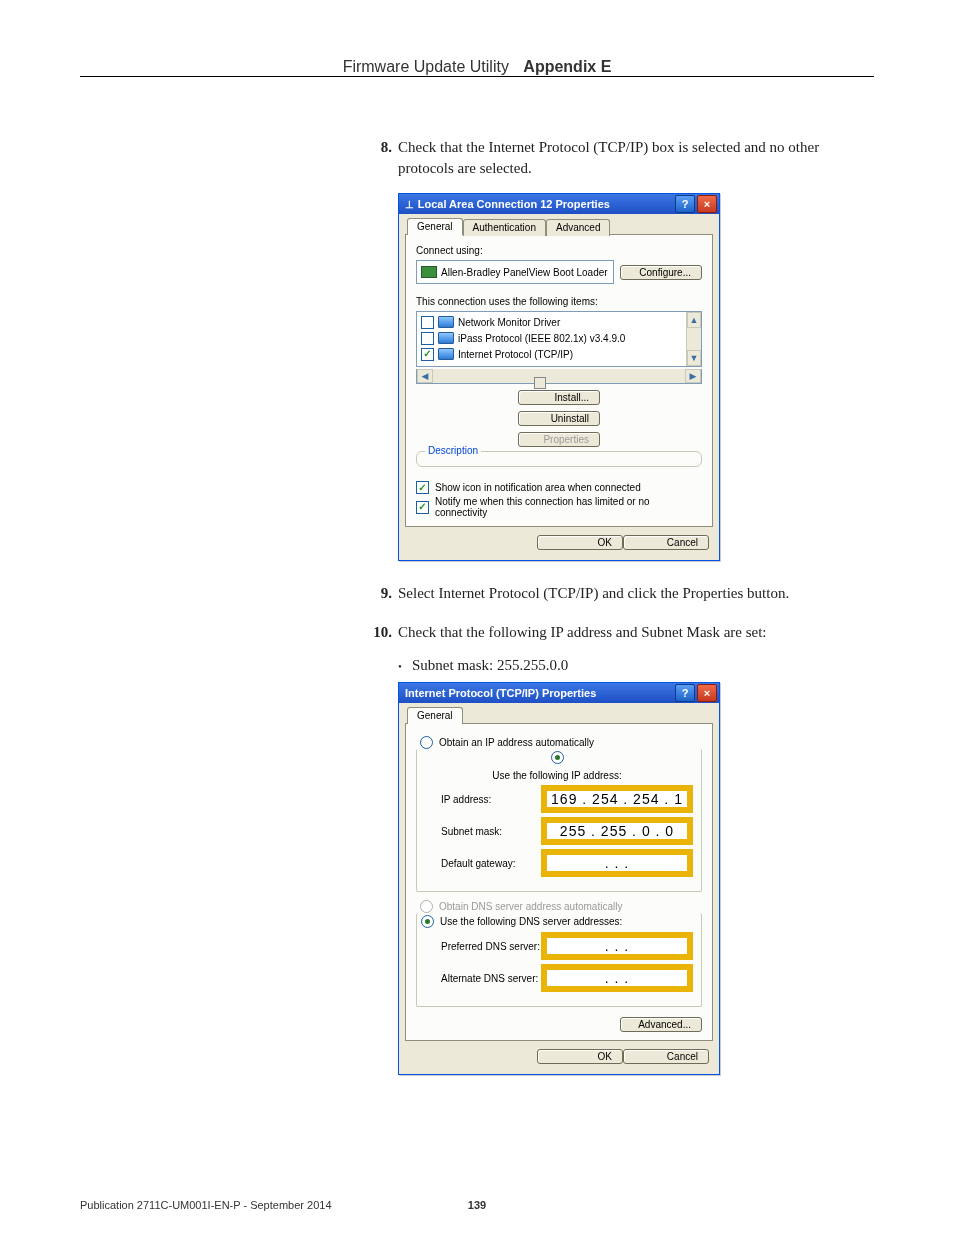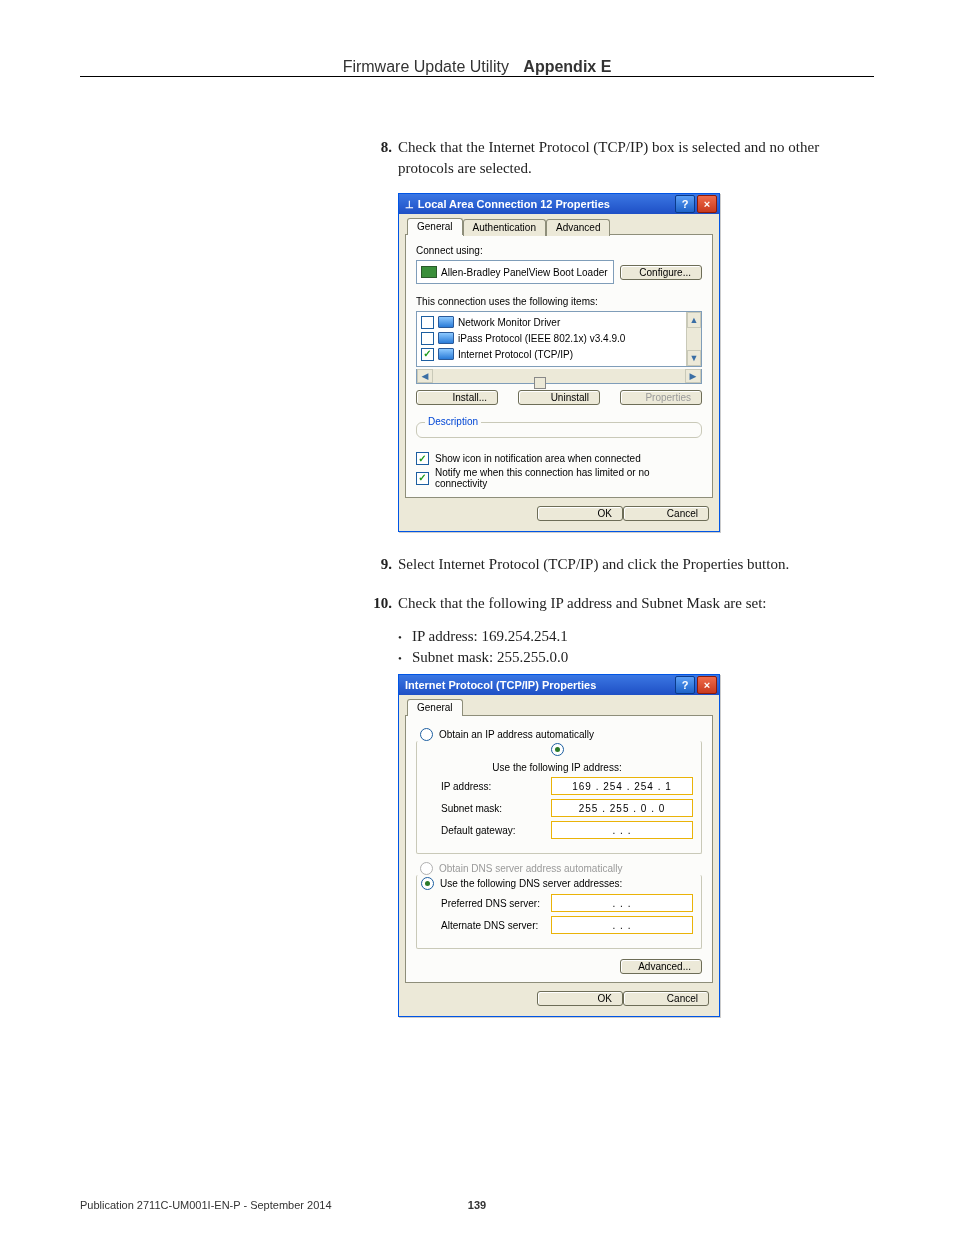--- a/index.html
+++ b/index.html
@@ -211,21 +211,21 @@
   }
   .hscroll .track { flex:1; position:relative; }
   .hscroll .thumb {
     position:absolute; left:40%; top:1px; width:10px; height:10px;
     background:#ece9d8; border:1px solid #888;
   }
 
   .groupbox {
     border: 1px solid #c9c9b8;
     border-radius: 6px;
-    margin-top: 17px;
+    margin-top: 4px;
     padding: 6px 8px 8px 8px;
     position: relative;
   }
   .groupbox .legend {
     position: absolute;
     top: -7px; left: 8px;
     background: #fcfcfa;
     padding: 0 3px;
     color: #0046d5;
     font-size: 10px;
@@ -268,24 +268,24 @@
   }
   .radio.disabled { border-color:#b0b0b0; }
   .ip-row {
     display: flex; align-items: center;
     justify-content: space-between;
     margin: 4px 0 4px 16px;
   }
   .ip-row .label { color:#000; }
   .ip-input {
     width: 140px; height: 16px;
-    border: 1px solid #eab308;
+    border: 6px solid #eab308;
     background: #fff;
     display: flex; align-items: center; justify-content: center;
-    font-size: 10px;
+    font-size: 14px;
     letter-spacing: 1px;
   }
   .radio-row {
     display: flex; align-items: center; gap: 6px;
     margin: 4px 0 2px 4px;
   }
   .radio-row.disabled { color:#9a9a9a; }
   .desc-text { font-size: 10px; margin: 4px 2px 6px 2px; line-height: 1.3; }
   .groupframe {
     border: 1px solid #c9c9b8;
@@ -359,21 +359,21 @@
           </div>
         </div>
         <div class="hscroll">
           <span class="arrow">◀</span>
           <span class="track">
               <span class="thumb"></span>
             </span>
           <span class="arrow">▶</span>
         </div>
 
-        <div class="row spread" style="margin-top:6px;">
+        <div class="row spread" style="margin-top:6px;flex-direction:column;">
           <span class="xp-button">Install...</span>
           <span class="xp-button">Uninstall</span>
           <span class="xp-button disabled">Properties</span>
         </div>
 
         <div class="groupbox">
           <span class="legend">Description</span>
         </div>
 
         <div class="row" style="margin-top:14px;">
@@ -396,21 +396,20 @@
     <li>
       <span class="num">9.</span>
       <span>Select Internet Protocol (TCP/IP) and click the Properties button.</span>
     </li>
     <li style="margin-top:18px;">
       <span class="num">10.</span>
       <span>Check that the following IP address and Subnet Mask are set:</span>
     </li>
   </ol>
   <ul class="bullets">
-    <li>IP address: 169.254.254.1</li>
     <li>Subnet mask: 255.255.0.0</li>
   </ul>
 
   <div class="xp-dialog">
     <div class="xp-titlebar">
       <span>Internet Protocol (TCP/IP) Properties</span>
       <span class="spacer"></span>
       <span class="xp-winbtn xp-help-btn">?</span>
       <span class="xp-winbtn xp-close-btn">×</span>
     </div>

